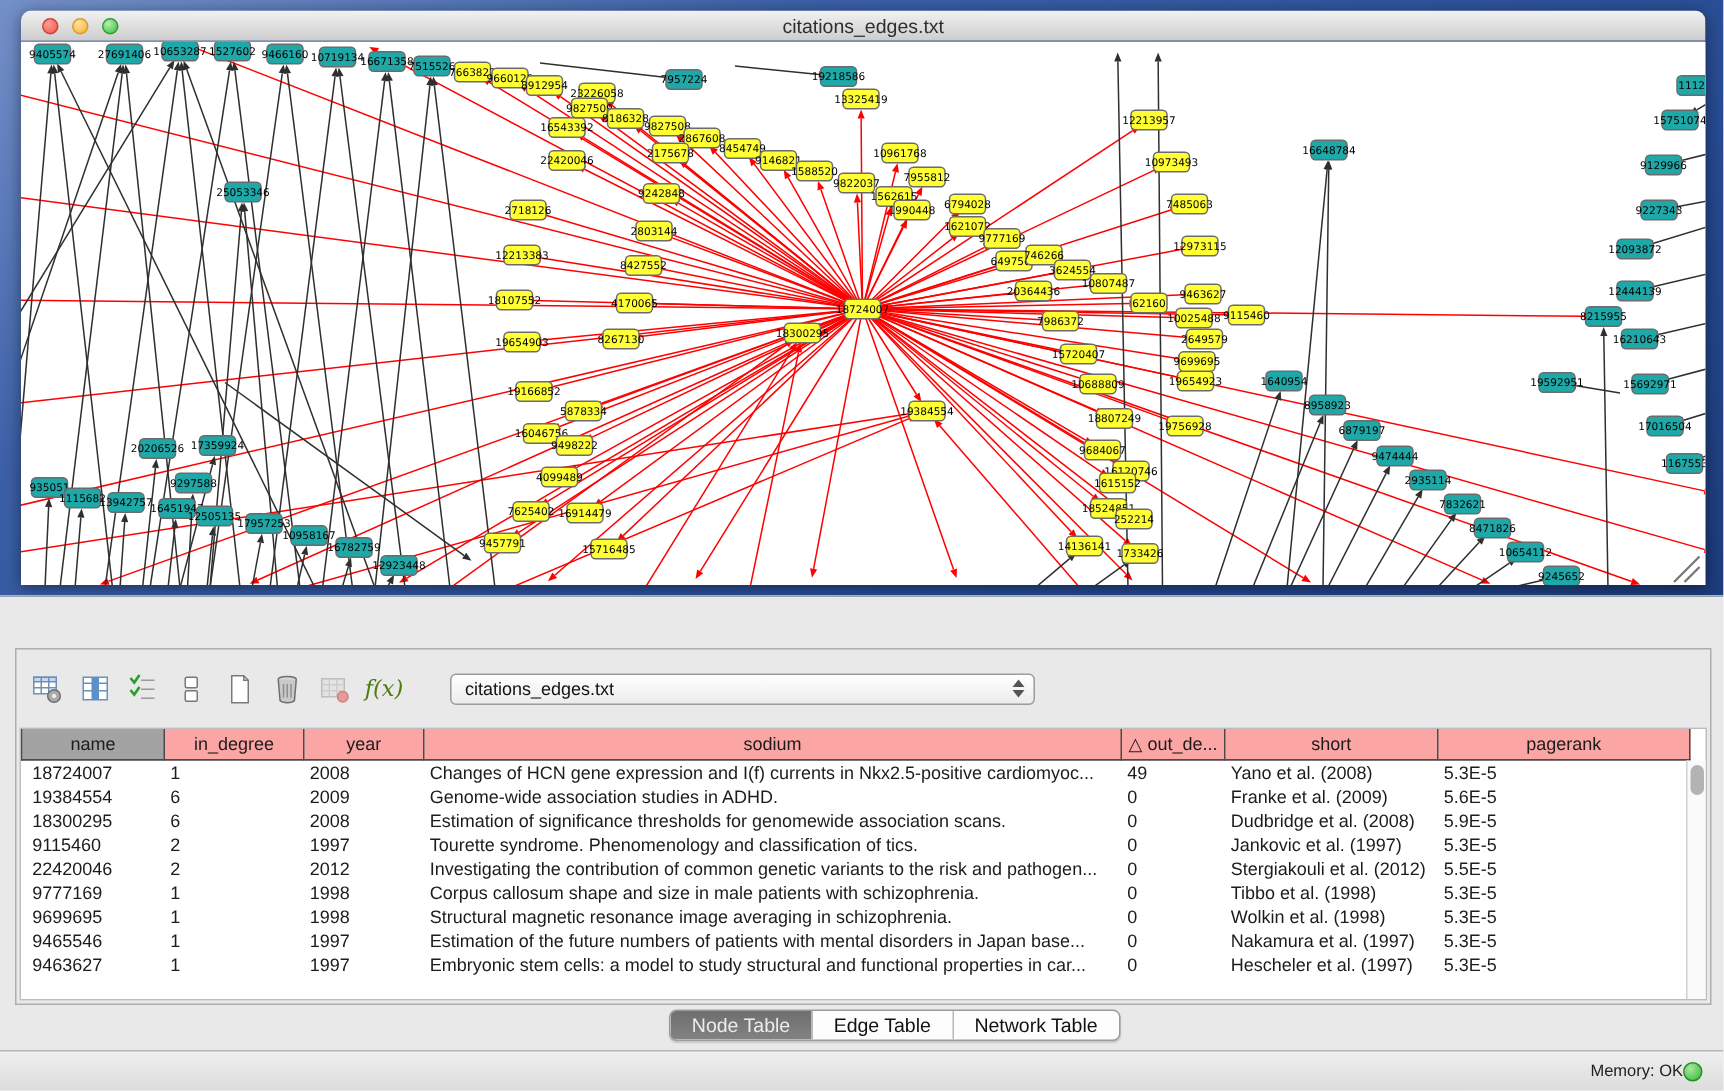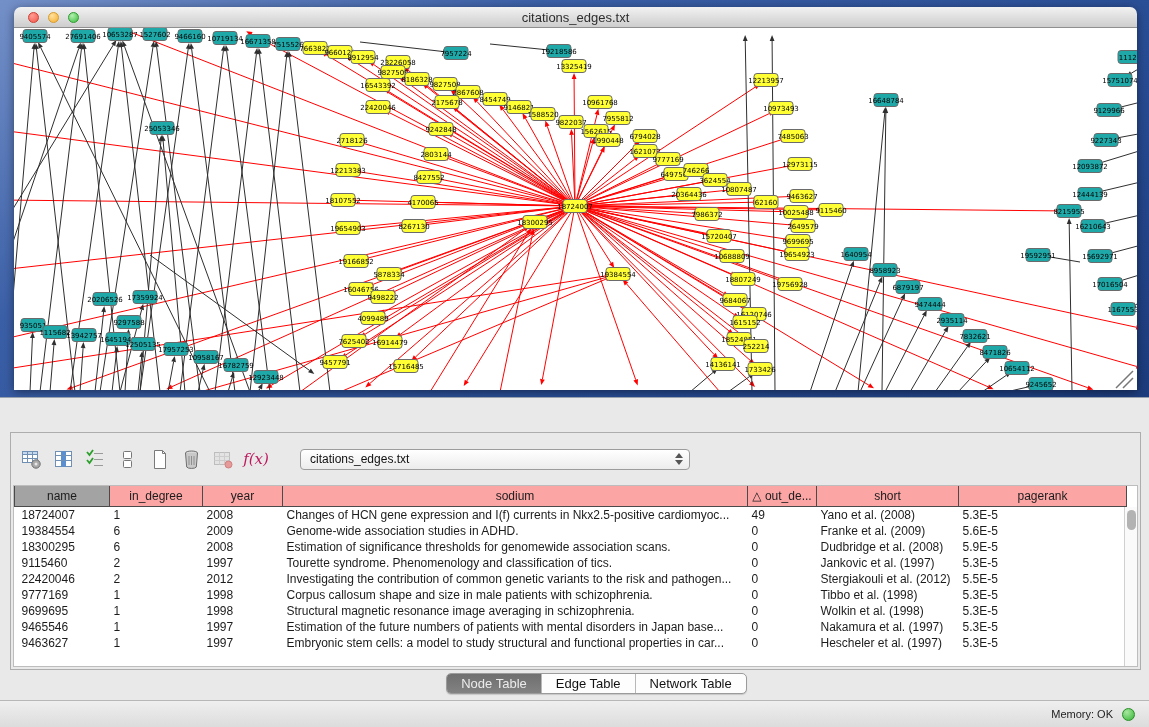--- a/index.html
+++ b/index.html
@@ -26,21 +26,21 @@
   
   .table-panel { position:absolute; left:0; top:397px; width:1149px; height:330px; background:#e9e9e9; border-top:1px solid #97a0ad; }
   .panel-header { position:relative; height:33px; border-bottom:1px solid #c6c6c6; }
   .panel-header .ptitle { position:absolute; left:13px; top:8px; font-size:13px; color:#2d2d2d; }
   .panel-header .hicons { position:absolute; right:10px; top:7px; display:flex; align-items:center; gap:14px; }
   .close-x { font-size:15px; font-weight:bold; color:#1b1b1b; cursor:default; line-height:16px; }
 
   .panel-body { position:absolute; left:10px; top:34px; right:8px; bottom:57px; border:1px solid #adadad; background:#e9e9e9; }
   .toolbar { height:52px; display:flex; align-items:center; padding-left:9px; gap:10px; }
   .tbicon { width:22px; height:22px; display:flex; align-items:center; justify-content:center; }
-  .fx { font-family:"DejaVu Serif",serif; font-style:italic; font-size:15px; color:#be185d; padding:0 12px; }
+  .fx { font-family:"DejaVu Serif",serif; font-style:italic; font-size:15px; color:#4d7c0f; padding:0 12px; }
   .sheet-select { width:390px; height:21px; margin-left:22px; border:1px solid #9c9c9c; border-radius:4px;
      background:linear-gradient(#ffffff,#ececec); position:relative; display:flex; align-items:center; }
   .sheet-select .val { font-size:12px; color:#111; padding-left:9px; }
   .sheet-select .arrows { position:absolute; right:6px; top:3px; display:flex; flex-direction:column; gap:2px; }
   .sheet-select .arrows i { display:block; width:0; height:0; border-left:4px solid transparent; border-right:4px solid transparent; }
   .sheet-select .arrows .up { border-bottom:5px solid #555; }
   .sheet-select .arrows .down { border-top:5px solid #555; }
 
   .grid { position:absolute; left:2px; right:2px; top:52px; bottom:2px; background:#ffffff; border:1px solid #bdbdbd; }
   table.dt { border-collapse:collapse; table-layout:fixed; width:1112px; font-size:12px; color:#1c1c1c; }
@@ -51,21 +51,21 @@
   table.dt td:first-child { padding-left:7px; }
   .vscroll { position:absolute; right:0; top:21px; bottom:0; width:13px; background:#fafafa; border-left:1px solid #d0d0d0; }
   .vthumb { position:absolute; left:2px; top:3px; width:9px; height:20px; border-radius:5px; background:#b3b3b3; }
 
   .tabs-row { position:absolute; left:0; right:0; bottom:30px; height:24px; display:flex; justify-content:center;margin-left:44px; }
   .seg { display:flex; height:21px; border:1px solid #9b9b9b; border-radius:5px; overflow:hidden; background:#fdfdfd; box-shadow:0 1px 1px rgba(0,0,0,.15); }
   .tab { padding:0 14px; line-height:20px; font-size:13px; color:#111; border-right:1px solid #b8b8b8; }
   .tab:last-child { border-right:none; }
   .tab.active { background:linear-gradient(#6f6f6f,#828282); color:#ececec; }
 
-  .status-bar { position:absolute; left:0; right:0; bottom:0; height:27px; background:linear-gradient(#efefef,#dcdcdc); border-top:1px solid #b7b7b7; display:flex; align-items:center; justify-content:flex-end; padding-right:14px; gap:9px; }
+  .status-bar { position:absolute; left:0; right:0; bottom:0; height:27px; background:linear-gradient(#efefef,#dcdcdc); border-top:1px solid #b7b7b7; display:flex; align-items:center; justify-content:flex-end; padding-right:14px; gap:0; }
   .status-bar .mem { font-size:11px; color:#222; }
   .status-dot { width:13px; height:13px; border-radius:50%; background:radial-gradient(circle at 35% 30%,#a8e8a0,#35b635); border:1px solid #268f26; }
 </style>
 </head>
 <body>
 
 <div id="app">
 
   <div class="graph-area">
     <div class="gwindow">

